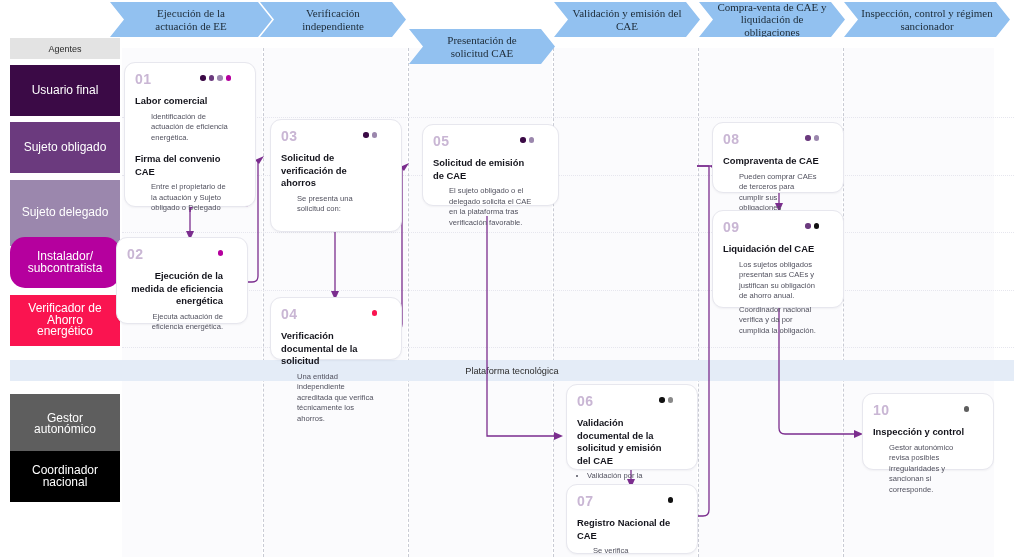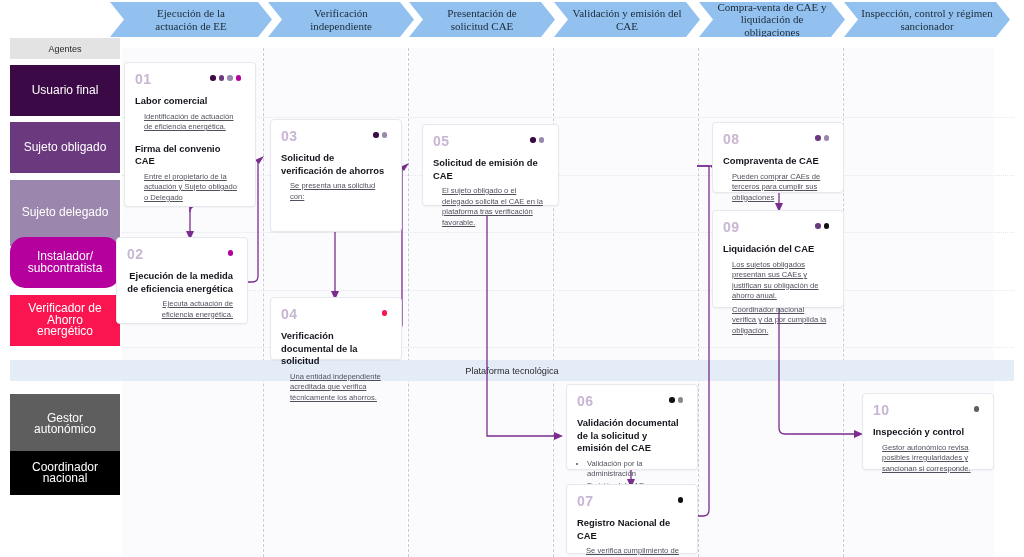--- a/index.html
+++ b/index.html
@@ -46,32 +46,32 @@
   
   .platform{
     position:absolute;left:10px;right:10px;
     background:#e4ecf7;color:#2b2b2b;
     font-size:9.2px;display:flex;align-items:center;justify-content:center;
   }
 
   
   .card{
     position:absolute;background:#ffffff;border:1px solid #e7e7ee;
-    border-radius:4px;box-sizing:border-box;padding:9px 14px 10px 10px;
+    border-radius:11px;box-sizing:border-box;padding:9px 24px 10px 10px;
     box-shadow:0 1px 2px rgba(20,20,40,.045);
   }
   .card-head{display:flex;align-items:flex-start;justify-content:space-between;}
   .card-num{font-size:14px;color:#c9b6d4;font-weight:700;letter-spacing:.5px;line-height:14px;}
   .dots{display:flex;gap:3px;padding-top:3px;}
   .dot{width:5.5px;height:5.5px;border-radius:50%;display:block;}
   .card-title{
     font-size:9.4px;font-weight:700;color:#14141c;line-height:12.5px;margin-top:9px;
   }
   .card-body{font-size:7.6px;color:#51515e;line-height:10.5px;margin-top:4px;}
-  .card-body p{margin:0 0 3px 9px;text-decoration:underline;}
+  .card-body p{margin:0 0 3px 16px;}
   .card-body ul{margin:2px 0 0 0;padding-left:10px;}
   .card-body li{margin-bottom:1.5px;}
   .sub-title{font-size:9.4px;font-weight:700;color:#14141c;line-height:12.5px;margin-top:10px;}
 
   
   .conn{position:absolute;overflow:visible;pointer-events:none;}
   .conn path{fill:none;stroke:#7b2d8e;stroke-width:1.3;}
   .conn .arrow{fill:#7b2d8e;}
 </style>
 </head>
@@ -97,27 +97,27 @@
   <div style="position:absolute;left:122px;right:10px;top:232px;border-top:1px dotted #e6e6ee;"></div>
   <div style="position:absolute;left:122px;right:10px;top:290px;border-top:1px dotted #e6e6ee;"></div>
   <div style="position:absolute;left:122px;right:10px;top:347px;border-top:1px dotted #e6e6ee;"></div>
 
   <div class="chev first" style="left:110px;width:162px;">
     <div>
       <span>Ejecución de la</span>
       <span>actuación de EE</span>
     </div>
   </div>
-  <div class="chev" style="left:268px;width:146px;">
+  <div class="chev" style="left:260px;width:146px;">
     <div>
       <span>Verificación</span>
       <span>independiente</span>
     </div>
   </div>
-  <div class="chev" style="left:409px;width:146px;">
+  <div class="chev" style="left:409px;width:146px;margin-top:27px;">
     <div>
       <span>Presentación de</span>
       <span>solicitud CAE</span>
     </div>
   </div>
   <div class="chev" style="left:699px;width:146px;">
     <div>
       <span>Compra-venta de CAE y</span>
       <span>liquidación de obligaciones</span>
     </div>
@@ -154,21 +154,21 @@
   </div>
   <div class="agent" style="top:295px;height:51px;background:#fa1450;">
     <div>
       <span>Verificador de Ahorro</span><br>
       <span>energético</span>
     </div>
   </div>
   <div class="agent" style="top:394px;height:60px;background:#5e5e5e;">
     <span>Gestor autonómico</span>
   </div>
-  <div class="agent" style="top:451px;height:44px;background:#000000;">
+  <div class="agent" style="top:451px;height:51px;background:#000000;">
     <span>Coordinador nacional</span>
   </div>
 
   <div class="platform" style="top:360px;height:21px;">
     <span>Plataforma tecnológica</span>
   </div>
 
   <svg class="conn" style="left:0;top:0;width:1024px;height:557px;">
 
     <path d="M190,206 L190,233"></path>

